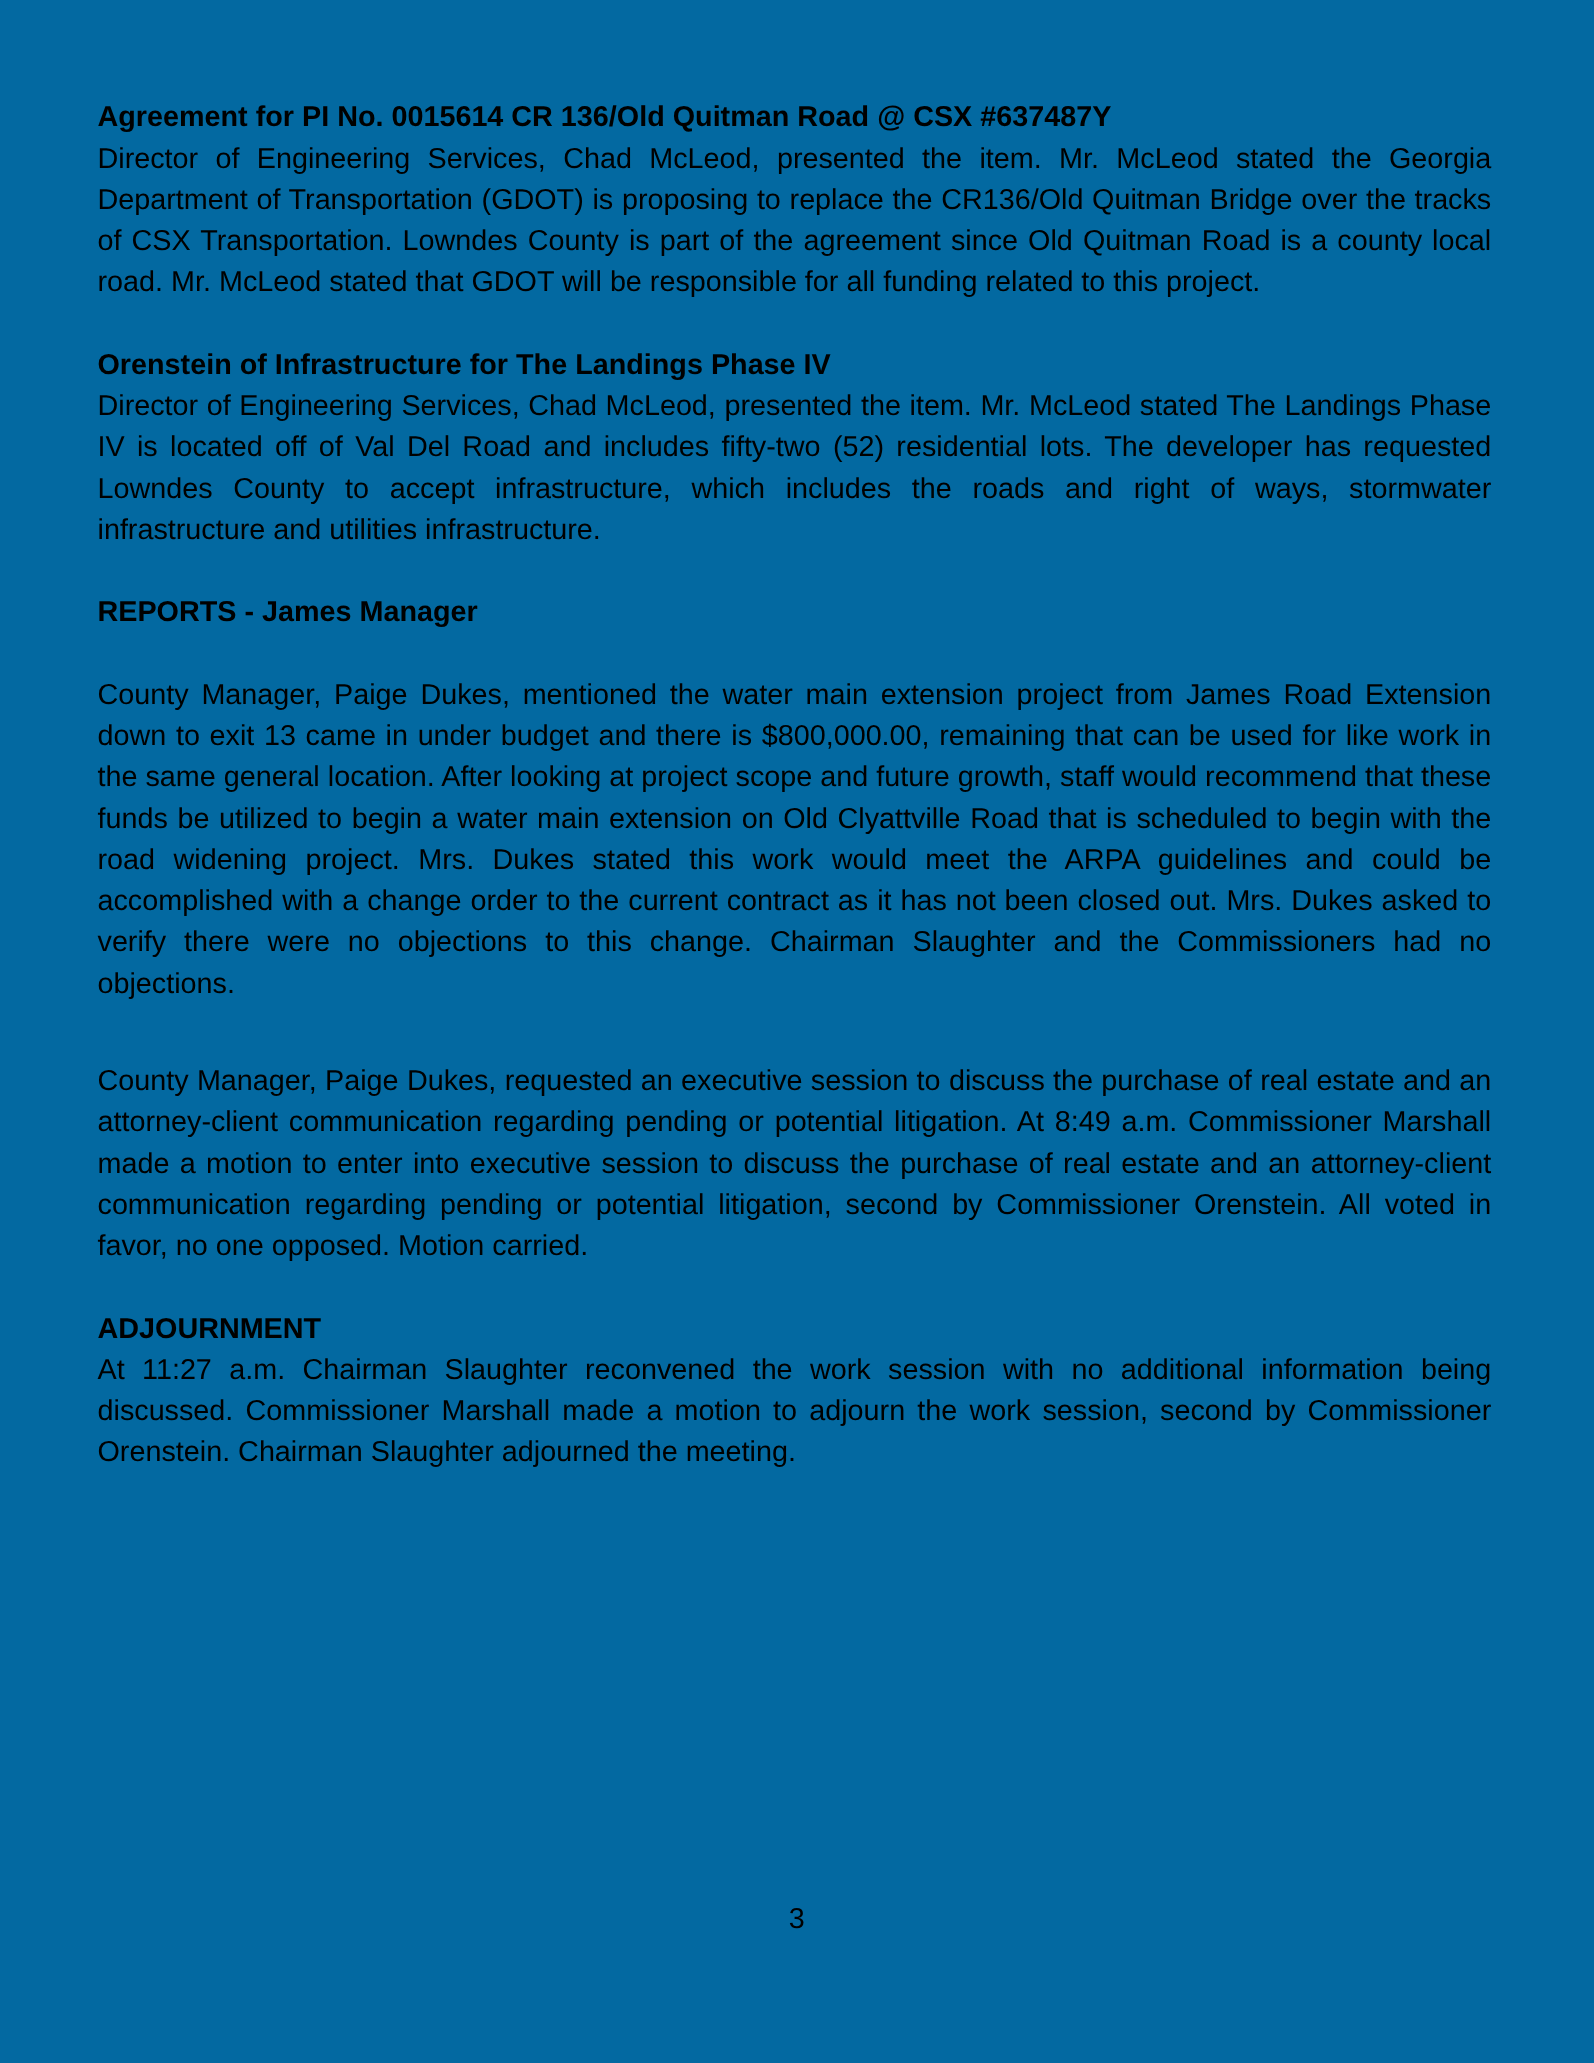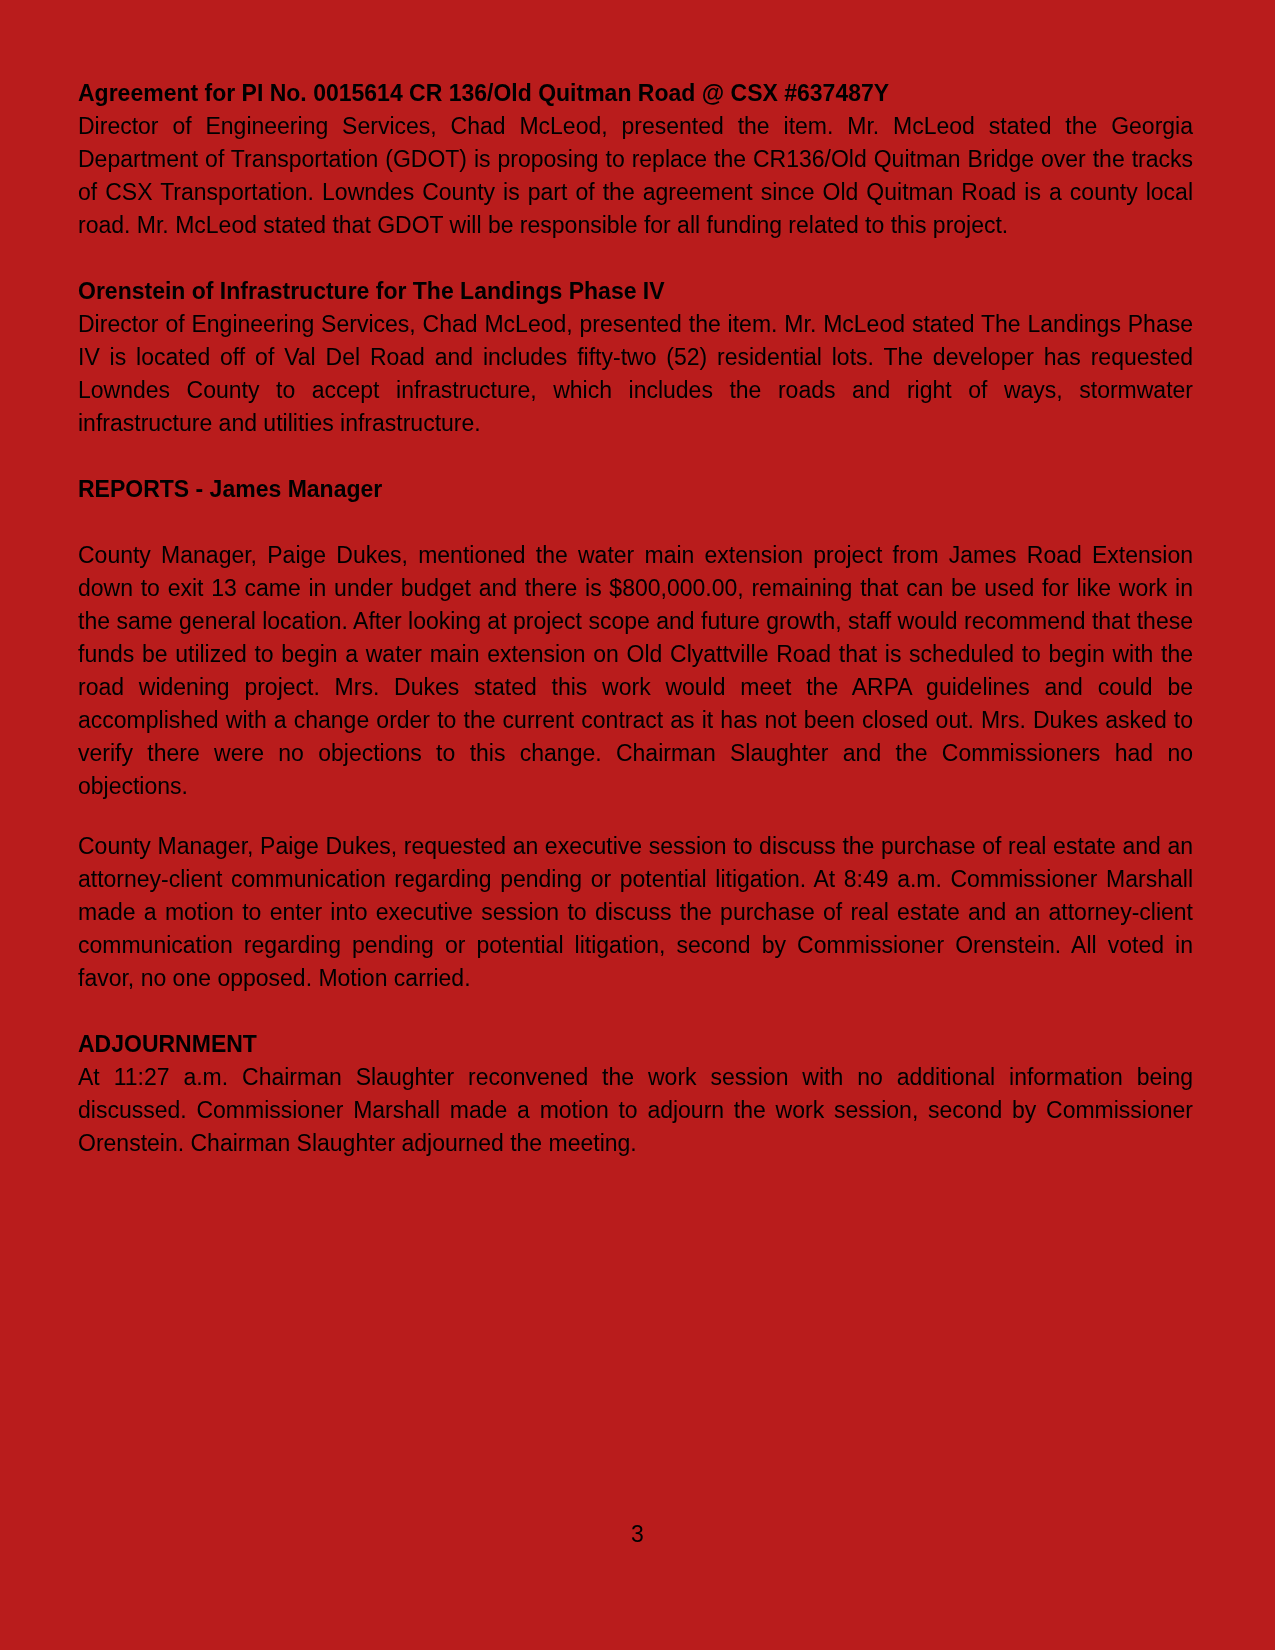--- a/index.html
+++ b/index.html
@@ -4,21 +4,21 @@
 <style>
   html, body {
     margin: 0;
     padding: 0;
     background: #ffffff;
   }
   .page {
     position: relative;
     width: 1275px;
     height: 1650px;
-    background: #b91c1c;
+    background: #0369a1;
     color: #000000;
     font-family: "Liberation Sans", "DejaVu Sans", sans-serif;
     font-size: 23px;
     line-height: 33px;
     box-sizing: border-box;
     padding: 77px 82px 0 78px;
     overflow: hidden;
   }
   .doc-section {
     margin: 0 0 33px 0;
@@ -30,21 +30,21 @@
     text-align: left;
   }
   .doc-heading.gap-below {
     margin-bottom: 33px;
   }
   .doc-paragraph {
     margin: 0;
     text-align: justify;
   }
   .doc-paragraph + .doc-paragraph {
-    margin-top: 27px;
+    margin-top: 45px;
   }
   .page-number {
     position: absolute;
     top: 1518px;
     left: 0;
     right: 0;
     text-align: center;
     font-size: 23px;
     line-height: 33px;
   }

